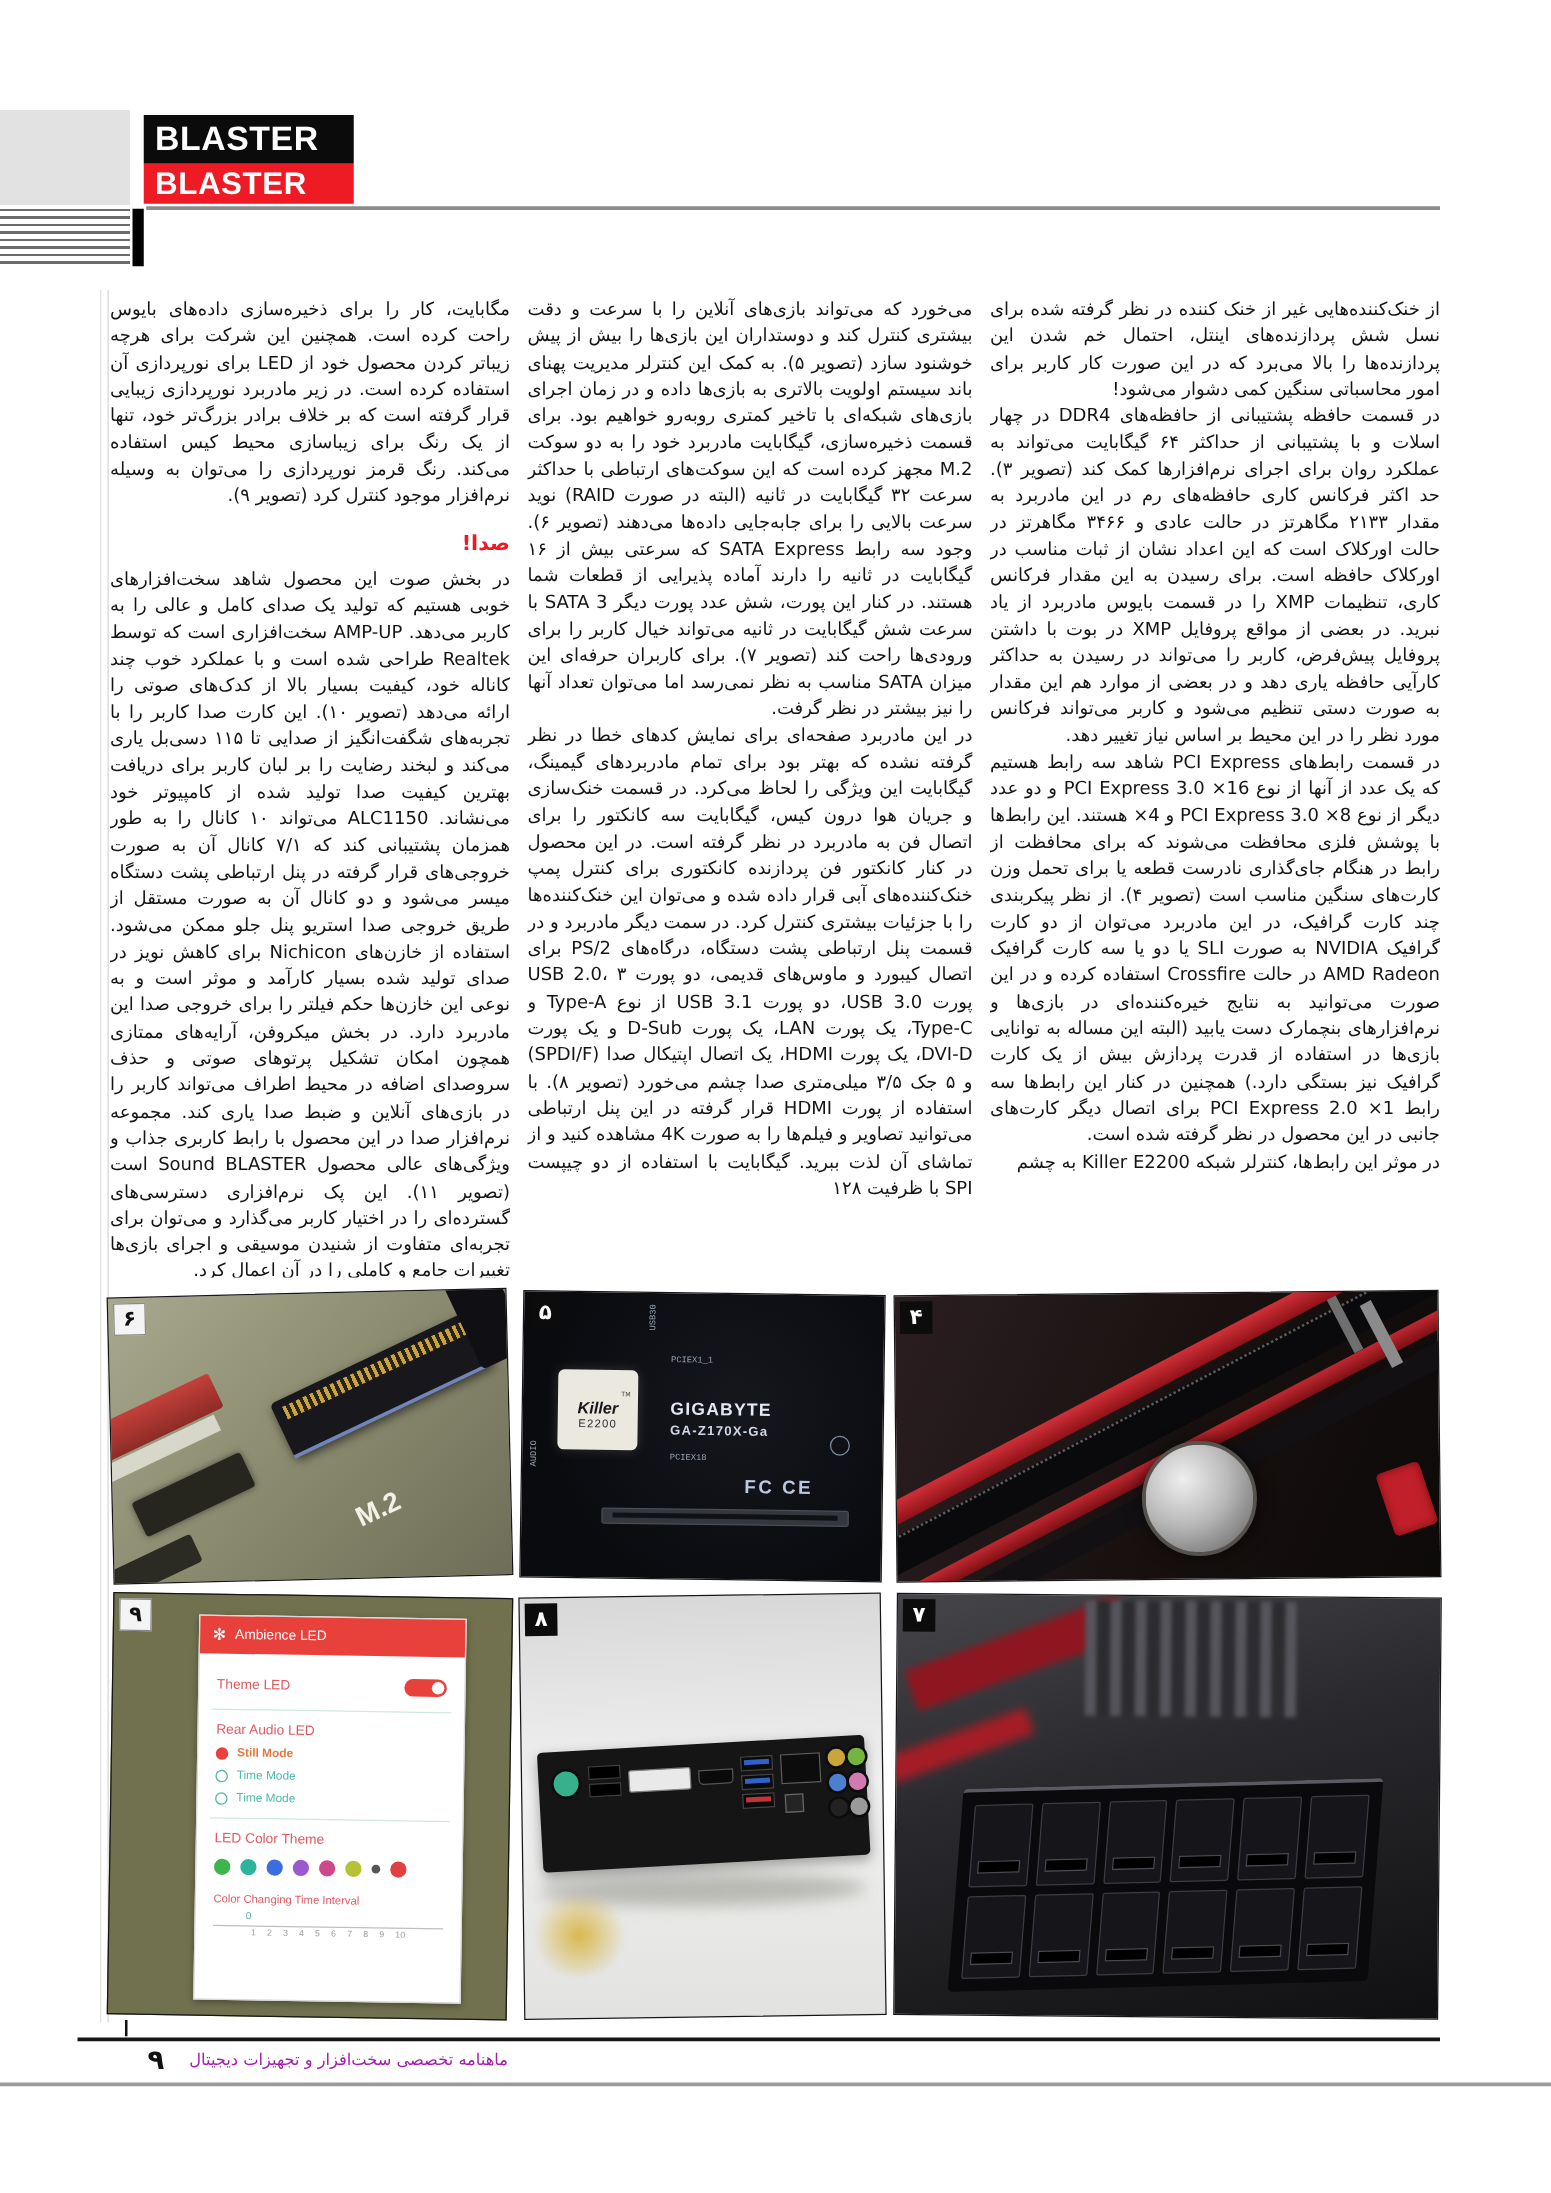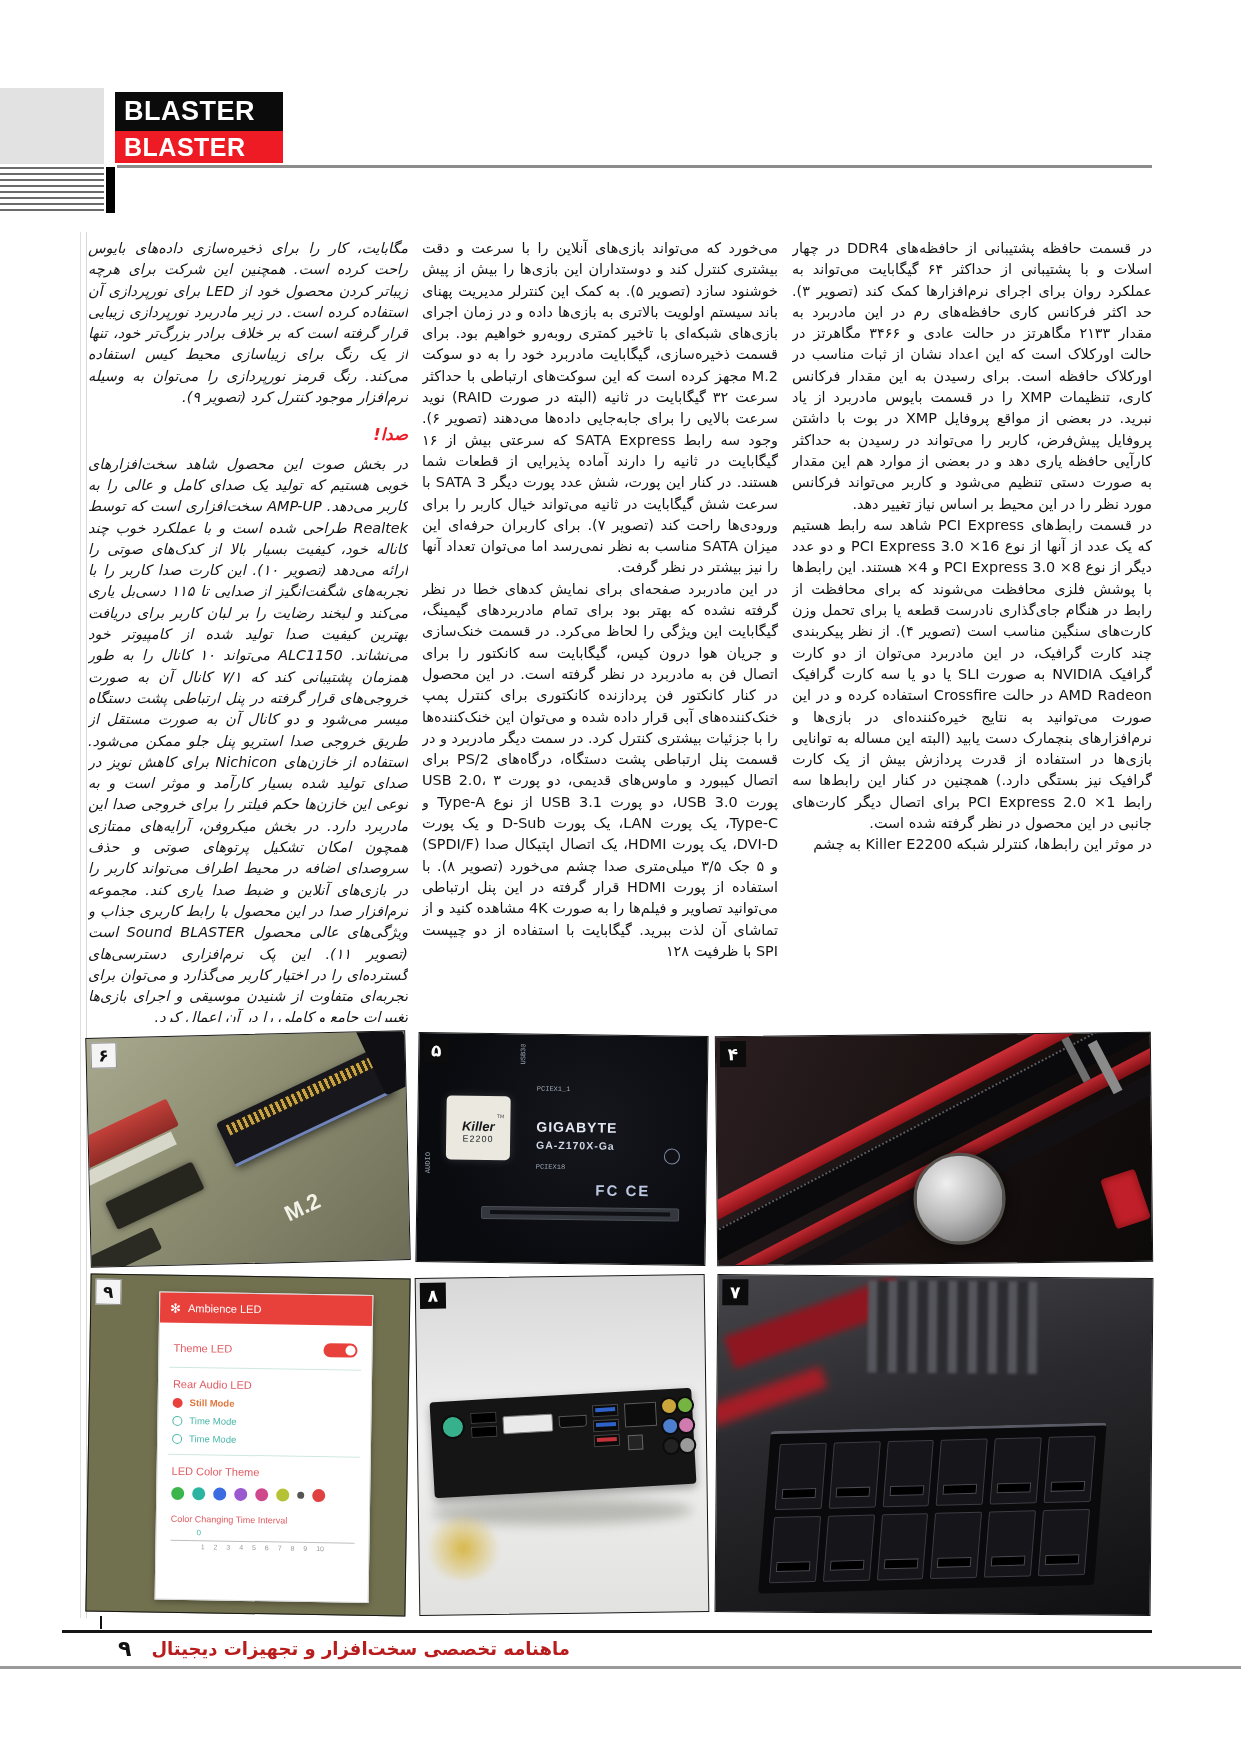--- a/index.html
+++ b/index.html
@@ -21,21 +21,21 @@
   .margin-line-a{position:absolute;left:80px;top:232px;width:1px;height:1386px;background:#e0e0e0;}
   .margin-line-b{position:absolute;left:86px;top:232px;width:1px;height:1386px;background:#d6d6d6;}
 
   
   .text-columns{position:absolute;left:88px;top:238px;width:1064px;height:784px;
     display:flex;flex-direction:row-reverse;justify-content:space-between;}
   .col{direction:rtl;text-align:justify;font-size:14.4px;line-height:21.3px;
     overflow:hidden;height:784px;color:#141414;}
   .col-right{width:360px;}
   .col-mid{width:356px;}
-  .col-left{width:320px;font-style:italic;}
+  .col-left{width:320px;}
   .col p{margin:0;}
   .sound-heading{color:#ee1b24;font-weight:bold;font-size:16.5px;margin:16px 0 8px;}
 
   
   .photos{position:absolute;left:88px;top:1034px;width:1064px;}
   .photo-row{display:flex;flex-direction:row-reverse;justify-content:space-between;margin-bottom:12px;}
   .figure{position:relative;border:1px solid #161616;overflow:hidden;box-sizing:border-box;
     background:#222;margin:0;flex:none;}
   .row-top .figure{height:230px;}
   .row-bottom .figure{height:338px;}
@@ -181,39 +181,40 @@
   .f9-interval{color:#e05a60;font-size:9px;margin-top:14px;}
   .f9-slider-val{color:#49b8a8;font-size:8px;margin:4px 0 0 26px;}
   .f9-scale{border-top:1px solid #bfbfbf;margin-top:3px;padding-top:2px;
     font-size:7px;color:#9a9a9a;word-spacing:7px;text-align:center;}
 
   
   .footer-tick{position:absolute;left:100px;top:1616px;width:2px;height:13px;background:#111;}
   .footer-line1{position:absolute;left:62px;top:1630px;width:1090px;height:3px;background:#151515;}
   .footer-row{position:absolute;left:118px;top:1636px;display:flex;align-items:center;gap:20px;}
   .footer-num{font-size:22px;font-weight:bold;color:#111;font-family:"DejaVu Sans",sans-serif;}
-  .footer-mag{font-size:18px;font-weight:bold;color:#b91c1c;direction:rtl;}
+  .footer-mag{font-size:13px;font-weight:normal;color:#a21caf;direction:rtl;}
   .footer-line2{position:absolute;left:0;top:1666px;width:1241px;height:3px;background:#9a9a9a;}
 </style>
 </head>
 <body>
 
 <div class="page">
 
   <div class="corner-gray"></div>
   <div class="corner-stripes"></div>
   <div class="corner-bar"></div>
   <div class="hw-box">BLASTER</div>
   <div class="rv-box">BLASTER</div>
   <div class="header-rule"></div>
   <div class="margin-line-a"></div>
   <div class="margin-line-b"></div>
 
   <div class="text-columns">
     <div class="col col-right">
+      <p>از خنک‌کننده‌هایی غیر از خنک کننده در نظر گرفته شده برای نسل شش پردازنده‌های اینتل، احتمال خم شدن این پردازنده‌ها را بالا می‌برد که در این صورت کار کاربر برای امور محاسباتی سنگین کمی دشوار می‌شود!</p>
       <p>در قسمت حافظه پشتیبانی از حافظه‌های DDR4 در چهار اسلات و با پشتیبانی از حداکثر ۶۴ گیگابایت می‌تواند به عملکرد روان برای اجرای نرم‌افزارها کمک کند (تصویر ۳). حد اکثر فرکانس کاری حافظه‌های رم در این مادربرد به مقدار ۲۱۳۳ مگاهرتز در حالت عادی و ۳۴۶۶ مگاهرتز در حالت اورکلاک است که این اعداد نشان از ثبات مناسب در اورکلاک حافظه است. برای رسیدن به این مقدار فرکانس کاری، تنظیمات XMP را در قسمت بایوس مادربرد از یاد نبرید. در بعضی از مواقع پروفایل XMP در بوت با داشتن پروفایل پیش‌فرض، کاربر را می‌تواند در رسیدن به حداکثر کارآیی حافظه یاری دهد و در بعضی از موارد هم این مقدار به صورت دستی تنظیم می‌شود و کاربر می‌تواند فرکانس مورد نظر را در این محیط بر اساس نیاز تغییر دهد.</p>
       <p>در قسمت رابط‌های PCI Express شاهد سه رابط هستیم که یک عدد از آنها از نوع PCI Express 3.0 ×16 و دو عدد دیگر از نوع PCI Express 3.0 ×8 و 4× هستند. این رابط‌ها با پوشش فلزی محافظت می‌شوند که برای محافظت از رابط در هنگام جای‌گذاری نادرست قطعه یا برای تحمل وزن کارت‌های سنگین مناسب است (تصویر ۴). از نظر پیکربندی چند کارت گرافیک، در این مادربرد می‌توان از دو کارت گرافیک NVIDIA به صورت SLI یا دو یا سه کارت گرافیک AMD Radeon در حالت Crossfire استفاده کرده و در این صورت می‌توانید به نتایج خیره‌کننده‌ای در بازی‌ها و نرم‌افزارهای بنچمارک دست یابید (البته این مساله به توانایی بازی‌ها در استفاده از قدرت پردازش بیش از یک کارت گرافیک نیز بستگی دارد.) همچنین در کنار این رابط‌ها سه رابط PCI Express 2.0 ×1 برای اتصال دیگر کارت‌های جانبی در این محصول در نظر گرفته شده است.</p>
       <p>در موثر این رابط‌ها، کنترلر شبکه Killer E2200 به چشم</p>
     </div>
     <div class="col col-mid">
       <p>می‌خورد که می‌تواند بازی‌های آنلاین را با سرعت و دقت بیشتری کنترل کند و دوستداران این بازی‌ها را بیش از پیش خوشنود سازد (تصویر ۵). به کمک این کنترلر مدیریت پهنای باند سیستم اولویت بالاتری به بازی‌ها داده و در زمان اجرای بازی‌های شبکه‌ای با تاخیر کمتری روبه‌رو خواهیم بود. برای قسمت ذخیره‌سازی، گیگابایت مادربرد خود را به دو سوکت M.2 مجهز کرده است که این سوکت‌های ارتباطی با حداکثر سرعت ۳۲ گیگابایت در ثانیه (البته در صورت RAID) نوید سرعت بالایی را برای جابه‌جایی داده‌ها می‌دهند (تصویر ۶). وجود سه رابط SATA Express که سرعتی بیش از ۱۶ گیگابایت در ثانیه را دارند آماده پذیرایی از قطعات شما هستند. در کنار این پورت، شش عدد پورت دیگر SATA 3 با سرعت شش گیگابایت در ثانیه می‌تواند خیال کاربر را برای ورودی‌ها راحت کند (تصویر ۷). برای کاربران حرفه‌ای این میزان SATA مناسب به نظر نمی‌رسد اما می‌توان تعداد آنها را نیز بیشتر در نظر گرفت.</p>
       <p>در این مادربرد صفحه‌ای برای نمایش کدهای خطا در نظر گرفته نشده که بهتر بود برای تمام مادربردهای گیمینگ، گیگابایت این ویژگی را لحاظ می‌کرد. در قسمت خنک‌سازی و جریان هوا درون کیس، گیگابایت سه کانکتور را برای اتصال فن به مادربرد در نظر گرفته است. در این محصول در کنار کانکتور فن پردازنده کانکتوری برای کنترل پمپ خنک‌کننده‌های آبی قرار داده شده و می‌توان این خنک‌کننده‌ها را با جزئیات بیشتری کنترل کرد. در سمت دیگر مادربرد و در قسمت پنل ارتباطی پشت دستگاه، درگاه‌های PS/2 برای اتصال کیبورد و ماوس‌های قدیمی، دو پورت USB 2.0، ۳ پورت USB 3.0، دو پورت USB 3.1 از نوع Type-A و Type-C، یک پورت LAN، یک پورت D-Sub و یک پورت DVI-D، یک پورت HDMI، یک اتصال اپتیکال صدا (SPDI/F) و ۵ جک ۳/۵ میلی‌متری صدا چشم می‌خورد (تصویر ۸). با استفاده از پورت HDMI قرار گرفته در این پنل ارتباطی می‌توانید تصاویر و فیلم‌ها را به صورت 4K مشاهده کنید و از تماشای آن لذت ببرید. گیگابایت با استفاده از دو چیپست SPI با ظرفیت ۱۲۸</p>
     </div>
     <div class="col col-left">
       <p>مگابایت، کار را برای ذخیره‌سازی داده‌های بایوس راحت کرده است. همچنین این شرکت برای هرچه زیباتر کردن محصول خود از LED برای نورپردازی آن استفاده کرده است. در زیر مادربرد نورپردازی زیبایی قرار گرفته است که بر خلاف برادر بزرگ‌تر خود، تنها از یک رنگ برای زیباسازی محیط کیس استفاده می‌کند. رنگ قرمز نورپردازی را می‌توان به وسیله نرم‌افزار موجود کنترل کرد (تصویر ۹).</p>

